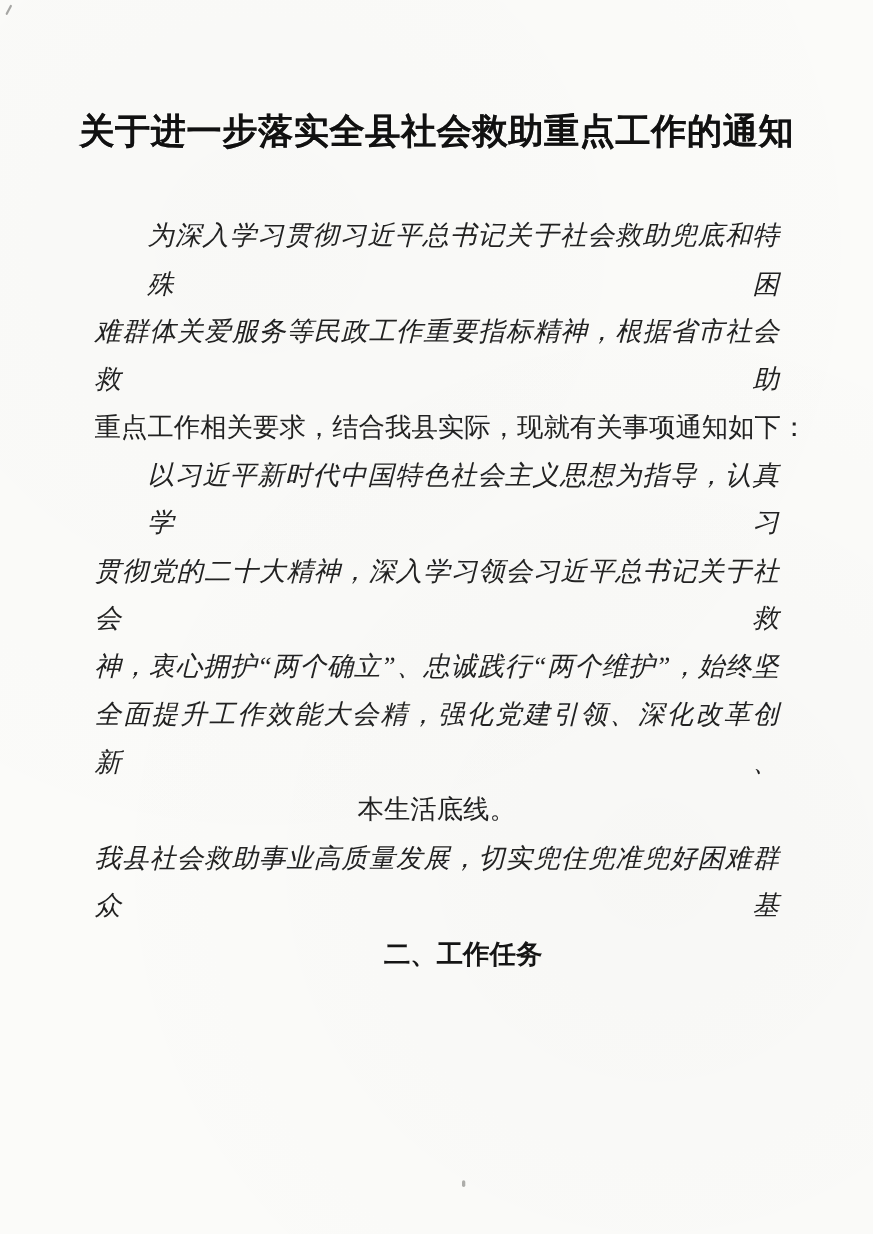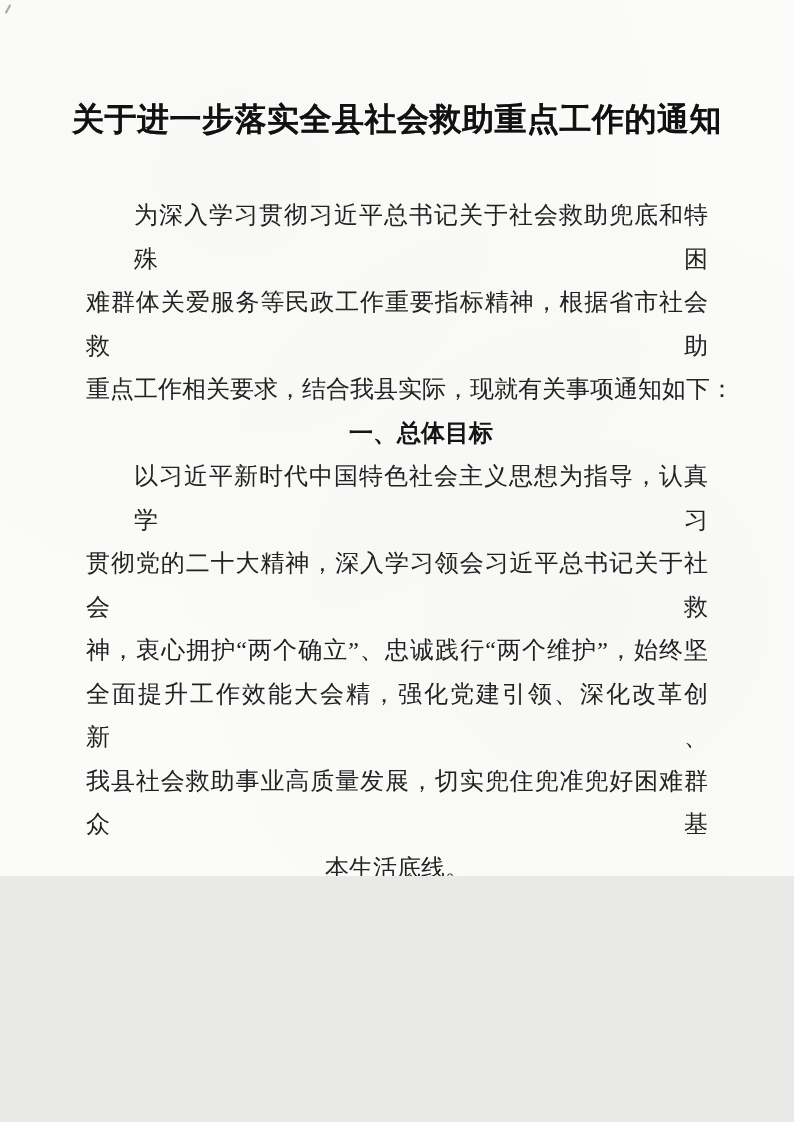--- a/index.html
+++ b/index.html
@@ -6,21 +6,21 @@
 
   html, body {
     width: 794px;
     background: #e9e9e7;
     font-family: "Liberation Serif", "DejaVu Serif", serif;
   }
 
   .page {
     position: relative;
     width: 794px;
-    height: 876px;
+    height: 1122px;
     background: #fbfbf9;
     color: #1d1d1d;
     overflow: hidden;
     
     background-image:
       radial-gradient(circle at 30% 20%, rgba(0,0,0,0.012), rgba(0,0,0,0) 60%),
       radial-gradient(circle at 75% 70%, rgba(0,0,0,0.015), rgba(0,0,0,0) 55%);
   }
 
   .doc-title {
@@ -45,20 +45,21 @@
   .line {
     white-space: nowrap;
     text-align: center;
     min-height: 43.5px;
   }
 
   .line.justify {
     white-space: normal;
     text-align: justify;
     text-align-last: justify;
+    font-style: italic;
   }
 
   .line.indent { padding-left: 48px; }
 
   .line.bold {
     font-weight: bold;
     color: #151515;
   }
 
   
@@ -86,25 +87,24 @@
 
   <span class="artifact pen-mark-top-left"></span>
 
   <h1 class="doc-title">关于进一步落实全县社会救助重点工作的通知</h1>
 
   <div class="doc-body">
 
   <div class="line justify indent">为深入学习贯彻习近平总书记关于社会救助兜底和特殊困</div>
       <div class="line justify">难群体关爱服务等民政工作重要指标精神，根据省市社会救助</div>
       <div class="line">重点工作相关要求，结合我县实际，现就有关事项通知如下：</div>
-      <div class="line bold indent">一、总体目标</div>
       <div class="line justify indent">以习近平新时代中国特色社会主义思想为指导，认真学习</div>
       <div class="line justify">贯彻党的二十大精神，深入学习领会习近平总书记关于社会救</div>
       <div class="line justify">神，衷心拥护“两个确立”、忠诚践行“两个维护”，始终坚</div>
       <div class="line justify">全面提升工作效能大会精，强化党建引领、深化改革创新、</div>
+      <div class="line">本生活底线。</div>
       <div class="line justify">我县社会救助事业高质量发展，切实兜住兜准兜好困难群众基</div>
-      <div class="line">本生活底线。</div>
       <div class="line bold indent">二、工作任务</div>
     </div>
 
   <span class="artifact speck-bottom"></span>
 
 </div>
 
 </body></html>

